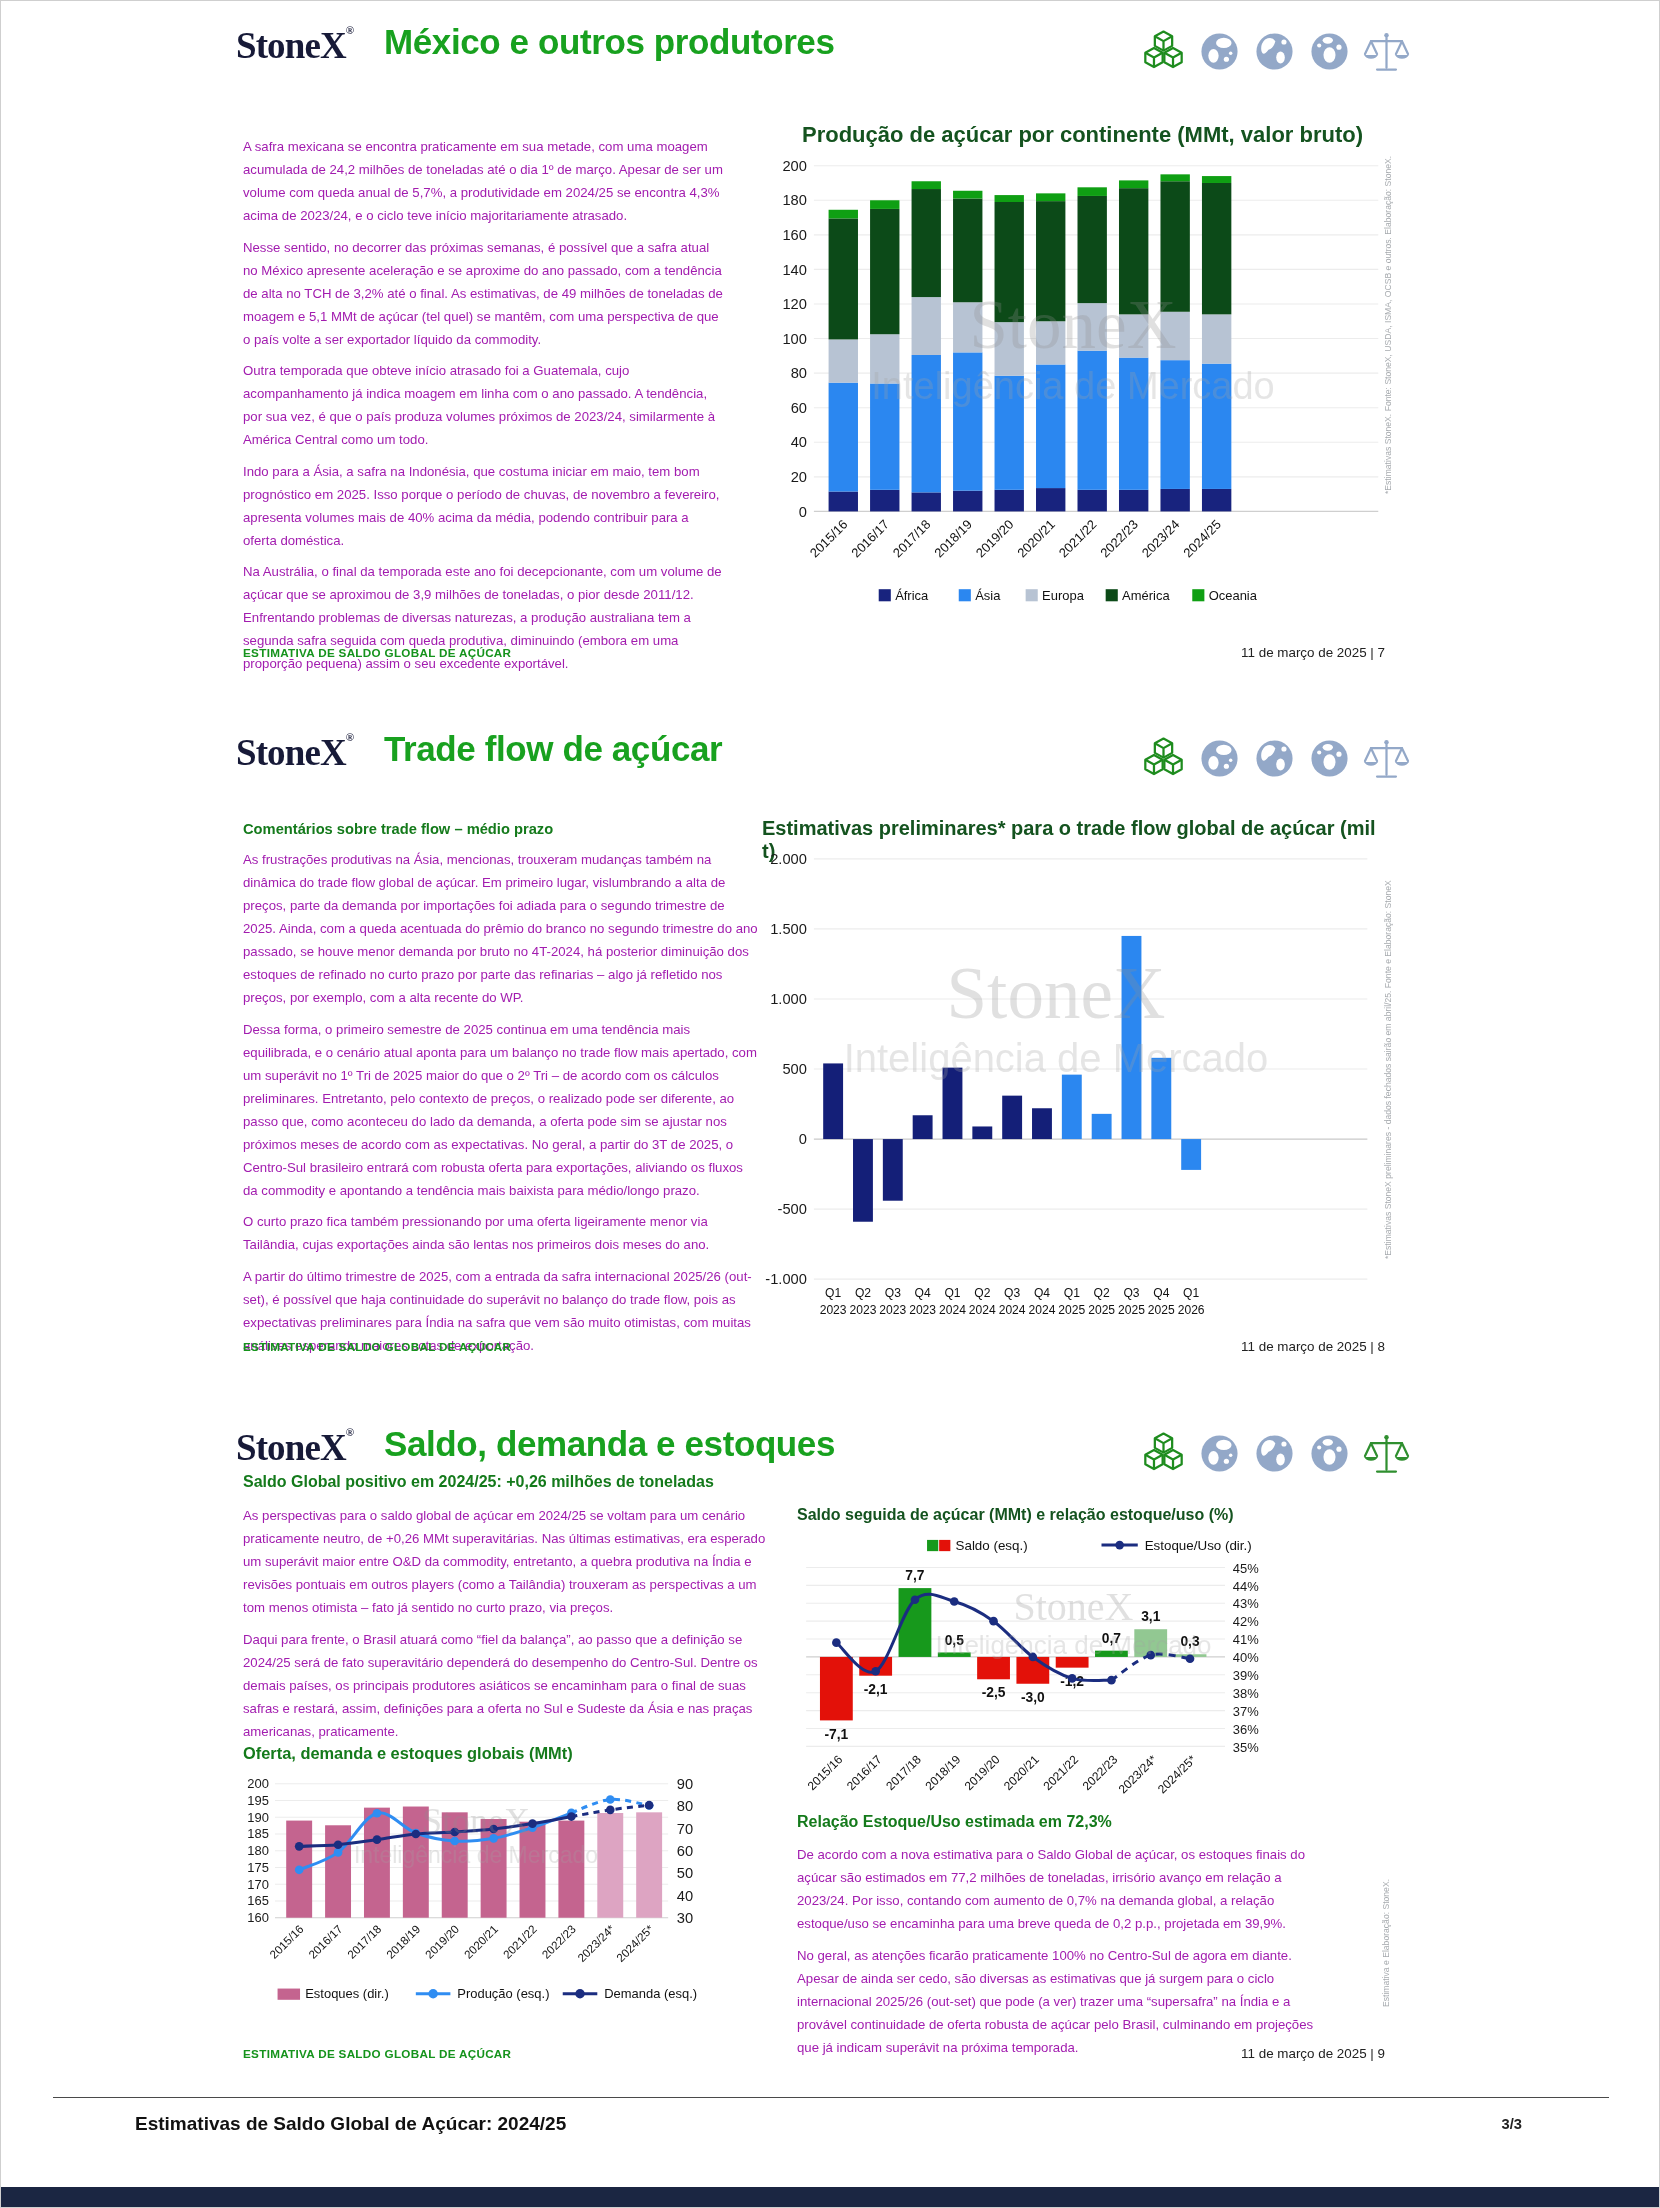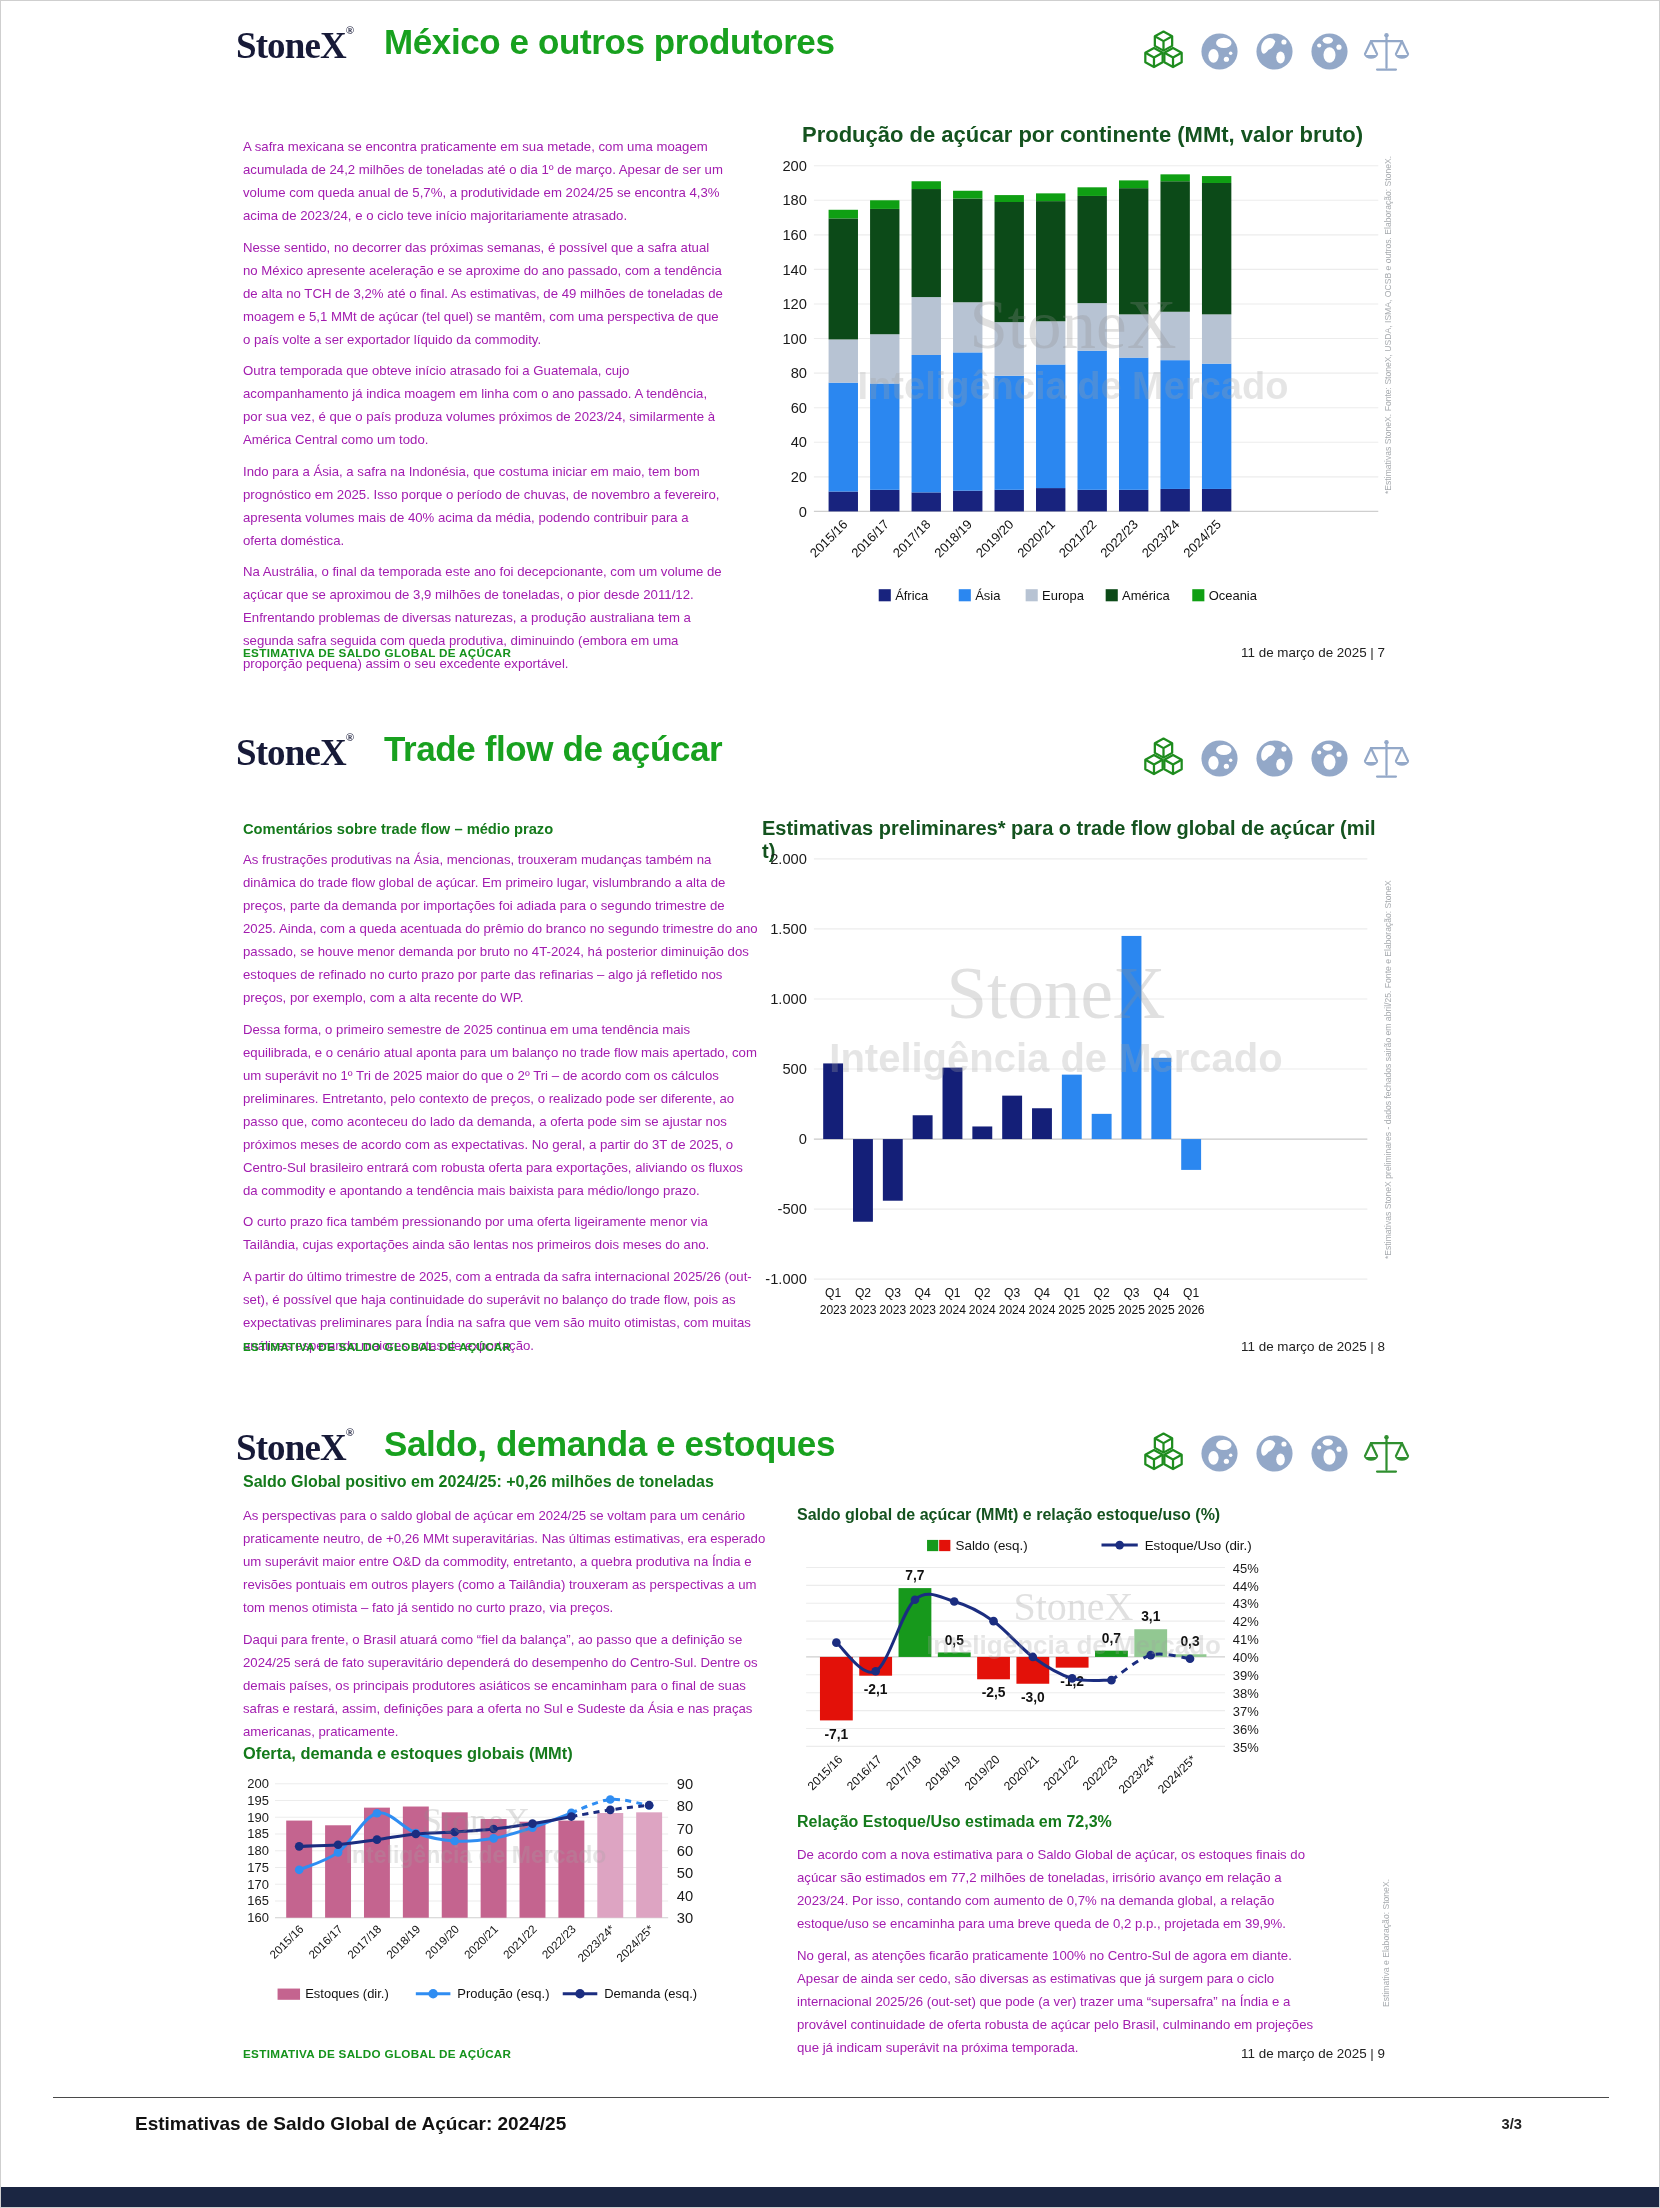--- a/index.html
+++ b/index.html
@@ -12,21 +12,21 @@
   .icon-row{display:flex;gap:12px;align-items:center;}
   .textcol{font-size:13.2px;line-height:23px;color:#a21caf;}
   .textcol p{margin:0 0 8.6px 0;}
   .subhead{font-weight:700;color:#147a1b;}
   .chart-title{font-weight:700;color:#14531f;}
   .footer-left{font-size:11.7px;letter-spacing:0.3px;color:#15931c;font-weight:700;}
   .footer-right{font-size:13.4px;color:#222;text-align:right;}
   .side-note{font-size:8.6px;color:#a6aaae;writing-mode:vertical-rl;transform:rotate(180deg);white-space:nowrap;}
   .wm{position:absolute;text-align:center;pointer-events:none;opacity:.27;}
   .wm .l1{font-family:"Liberation Serif",serif;color:#8f8f8f;font-weight:400;}
-  .wm .l2{font-family:"Liberation Sans",sans-serif;color:#a3a3a3;font-weight:bold;}
+  .wm .l2{font-family:"Liberation Sans",sans-serif;color:#a3a3a3;}
   .doc-rule{position:absolute;left:52px;width:1556px;height:0;border-top:1.7px solid #4a4a4a;}
   .doc-title{font-size:19px;font-weight:700;color:#111;}
   .doc-page{font-size:14.7px;color:#222;font-weight:bold;}
   .bottombar{position:absolute;left:0;width:1660px;height:22.5px;background:#1b2642;}
   svg text{font-family:"Liberation Sans",sans-serif;}
 </style>
 </head>
 <body>
 
 <div class="sheet">
@@ -445,21 +445,21 @@
           <text x="248" y="266" font-size="15" fill="#111">Produção (esq.)</text>
           <line x1="370" y1="261" x2="410" y2="261" stroke="#1b2d80" stroke-width="3.5"></line>
           <circle cx="390" cy="261" r="5.5" fill="#1b2d80"></circle>
           <text x="418" y="266" font-size="15" fill="#111">Demanda (esq.)</text>
         </svg></div>
     <div class="wm" style="left:285px;top:1799px;width:380px;">
       <div class="l1" style="font-size:36px;">StoneX</div>
       <div class="l2" style="font-size:23px;">Inteligência de Mercado</div>
     </div>
 
-    <div class="abs chart-title" style="left:796px;top:1505px;width:553px;font-size:16px;">Saldo global de açúcar (MMt) e relação estoque/uso (%)</div>
+    <div class="abs chart-title" style="left:796px;top:1505px;width:553px;font-size:16px;">Saldo seguida de açúcar (MMt) e relação estoque/uso (%)</div>
     <div class="abs" style="left:796px;top:1532px;width:571px;height:285px;" id="c3"><svg width="571" height="285" viewBox="0 0 660 330">
           <rect x="150" y="8" width="13" height="13" fill="#17991c"></rect>
           <rect x="164" y="8" width="13" height="13" fill="#e31109"></rect>
           <text x="183" y="20" font-size="15.5" fill="#111">Saldo (esq.)</text>
           <line x1="352" y1="14" x2="394" y2="14" stroke="#1b2d80" stroke-width="3.5"></line>
           <circle cx="373" cy="14" r="5" fill="#1b2d80"></circle>
           <text x="402" y="20" font-size="15.5" fill="#111">Estoque/Uso (dir.)</text>
           <line x1="10" y1="40" x2="495" y2="40" stroke="#ececec" stroke-width="1.3"></line>
           <text x="504" y="46" text-anchor="start" font-size="15" fill="#1a1a1a">45%</text>
           <line x1="10" y1="60.7" x2="495" y2="60.7" stroke="#ececec" stroke-width="1.3"></line>

